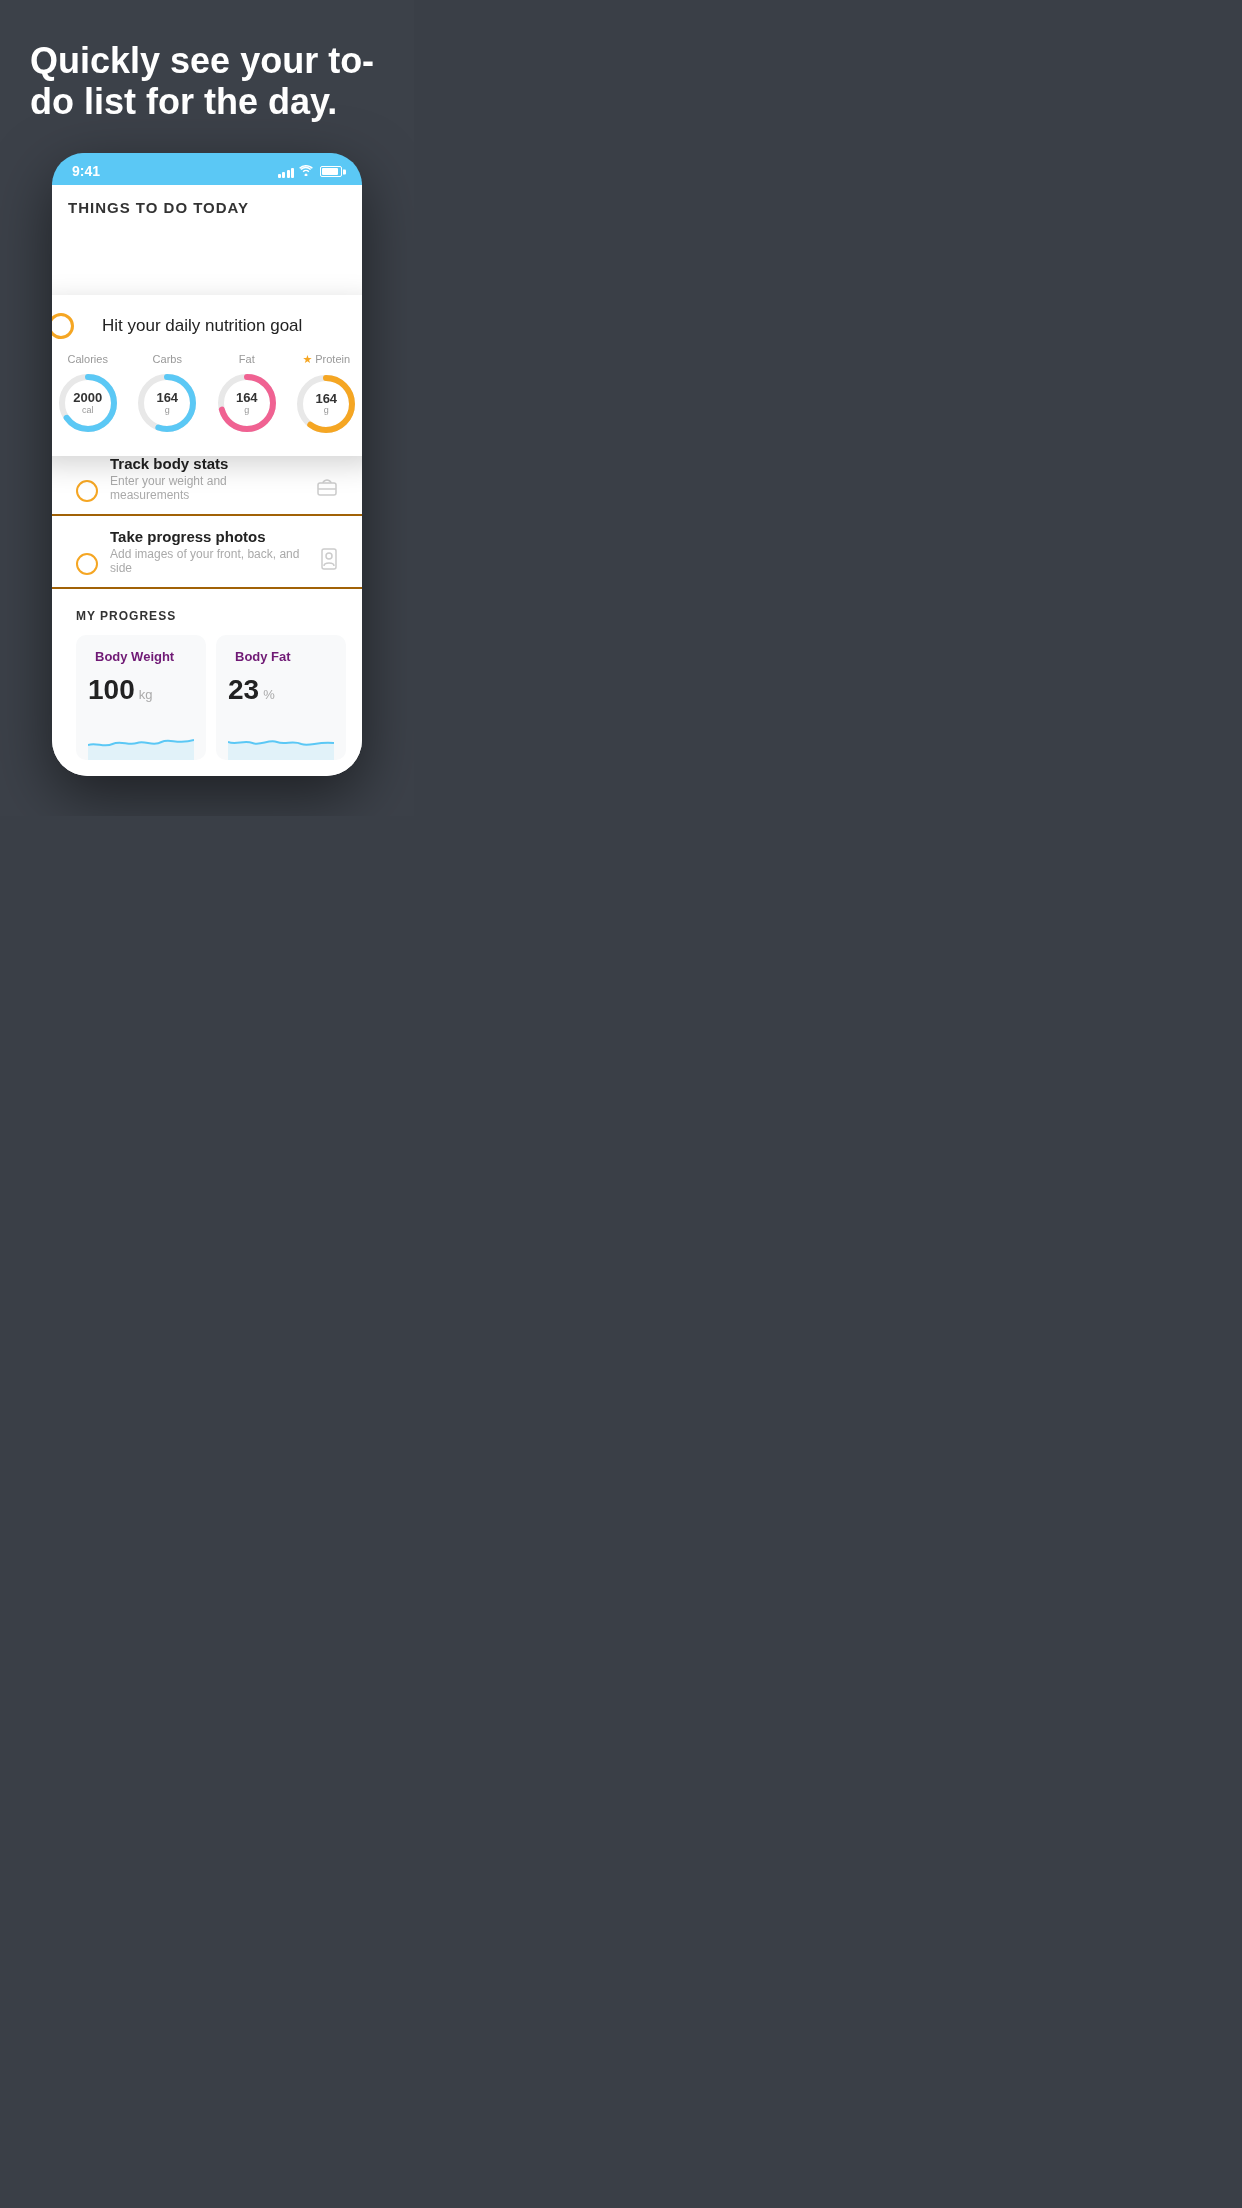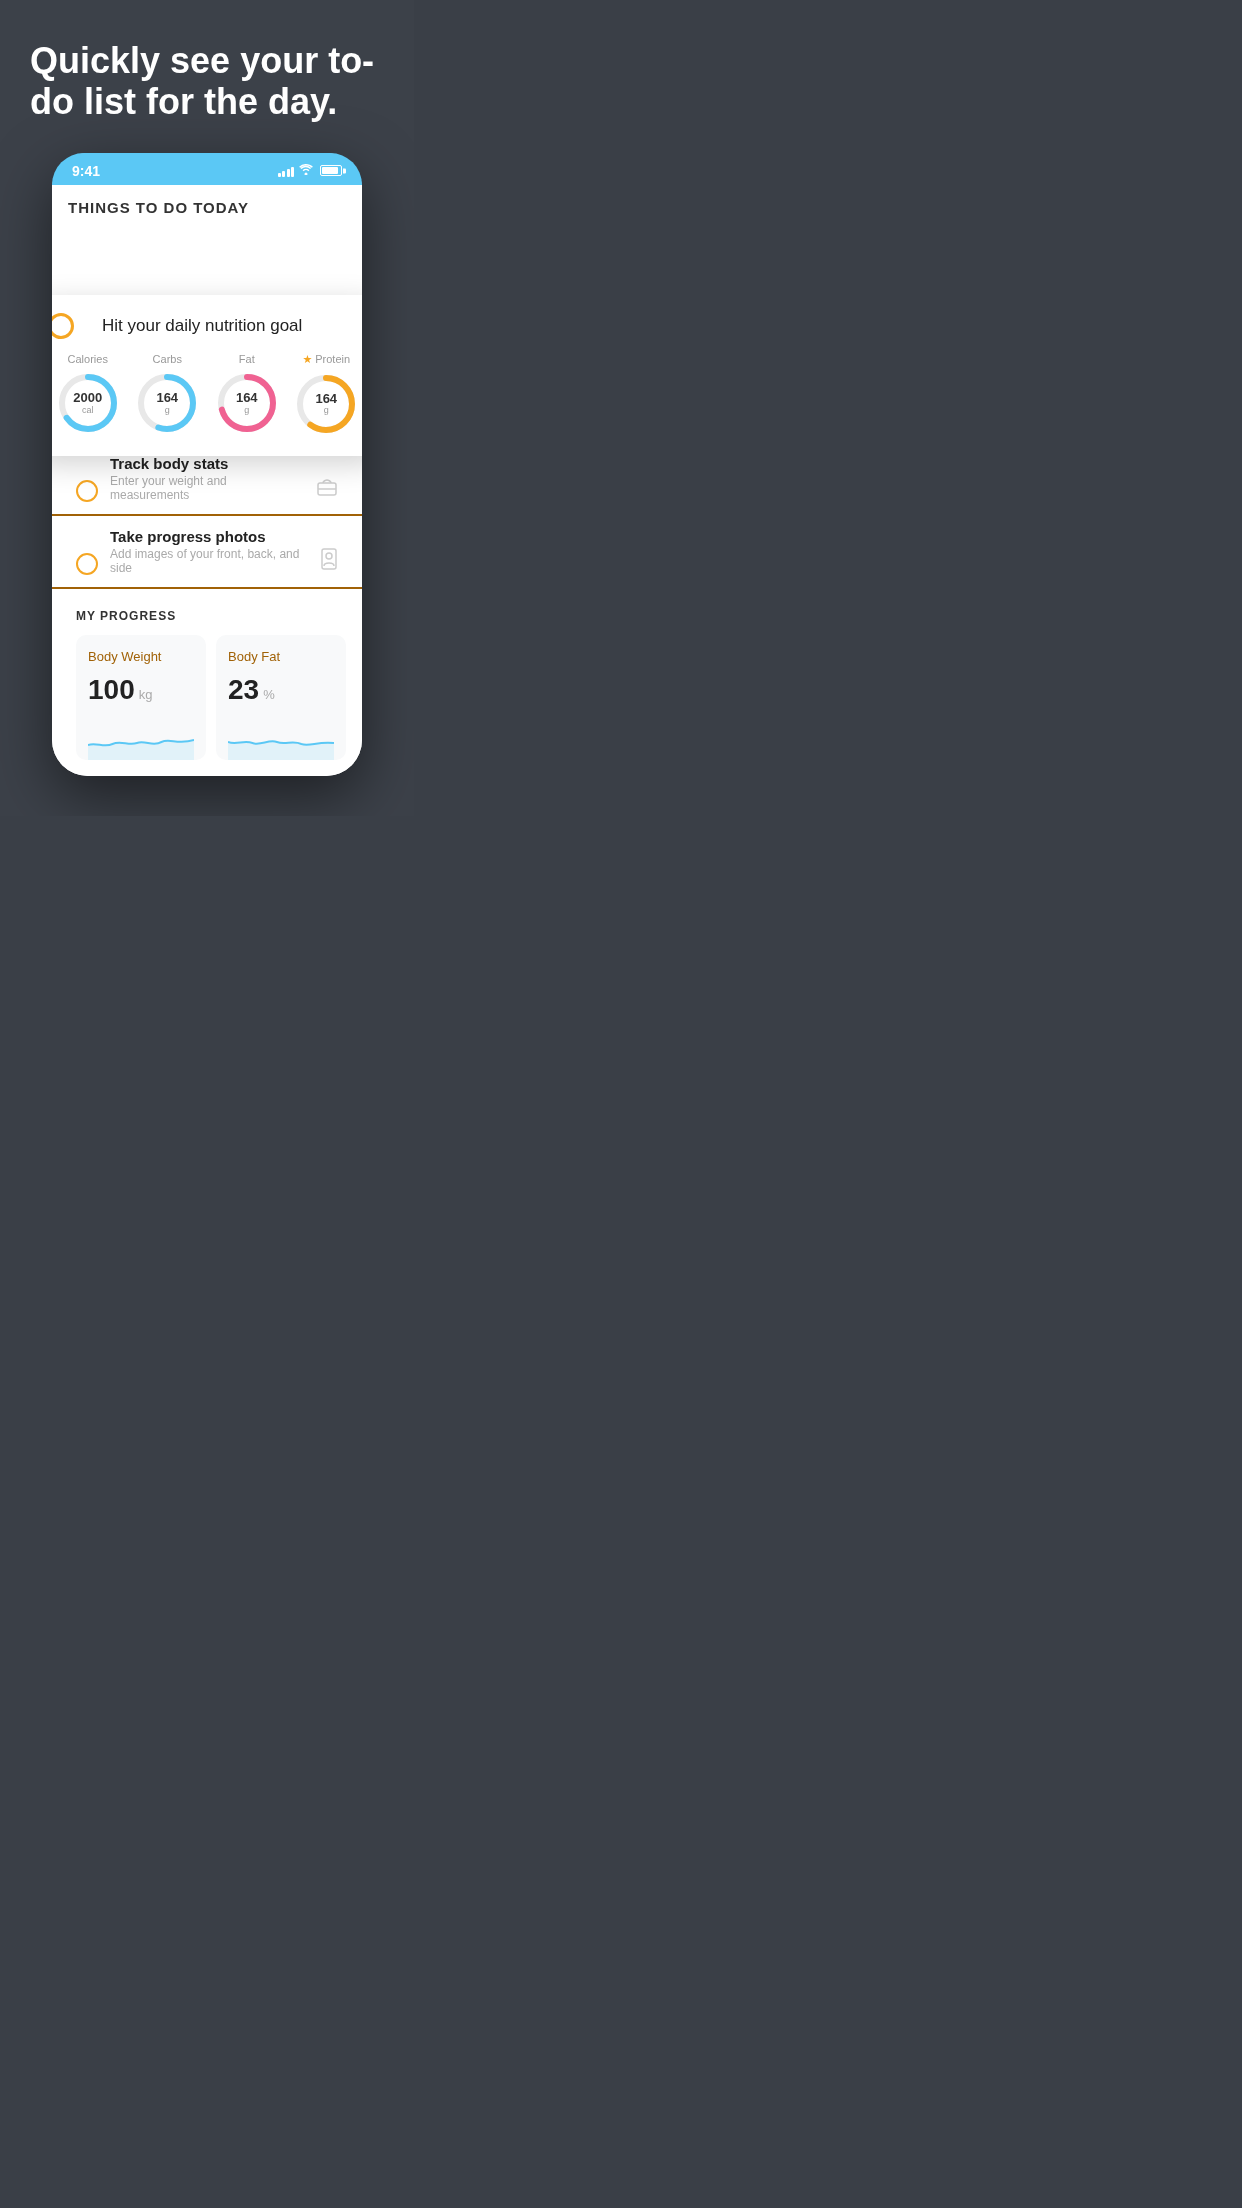--- a/index.html
+++ b/index.html
@@ -44,21 +44,21 @@
       position: relative;
       box-shadow: 0 20px 60px rgba(0,0,0,0.5);
     }
 
     
     .status-bar {
       background: #5bc8f5;
       border-radius: 36px 36px 0 0;
       padding: 10px 20px 6px 20px;
       display: flex;
-      align-items: center;
+      align-items: flex-end;
       justify-content: space-between;
     }
 
     .status-time {
       font-size: 14px;
       font-weight: 600;
       color: #fff;
     }
 
     .status-icons {
@@ -351,23 +351,24 @@
     .progress-card {
       flex: 1;
       background: #f8f9fa;
       border-radius: 10px;
       padding: 14px 12px 0 12px;
       overflow: hidden;
     }
 
     .progress-card-title {
       font-size: 13px;
-      font-weight: 400;
-      color: #a16207;
+      font-weight: 700;
+      color: #701a75;
       margin-bottom: 10px;
+      margin-left: 7px;
     }
 
     .progress-value-row {
       display: flex;
       align-items: baseline;
       gap: 4px;
       margin-bottom: 14px;
     }
 
     .progress-value {

